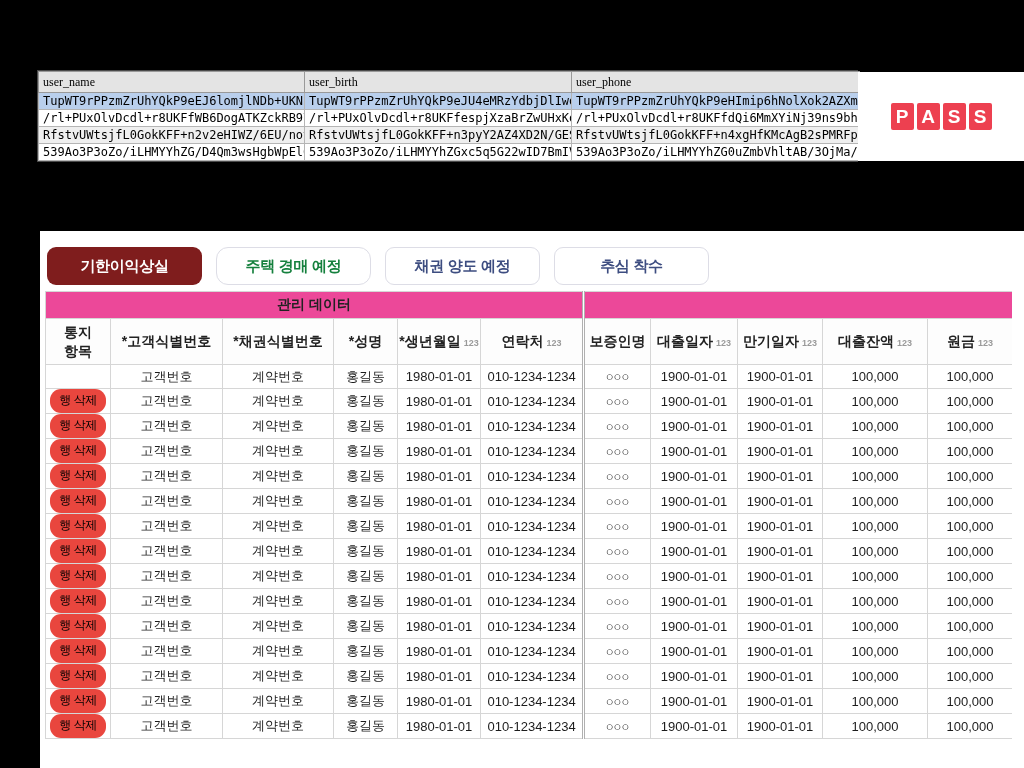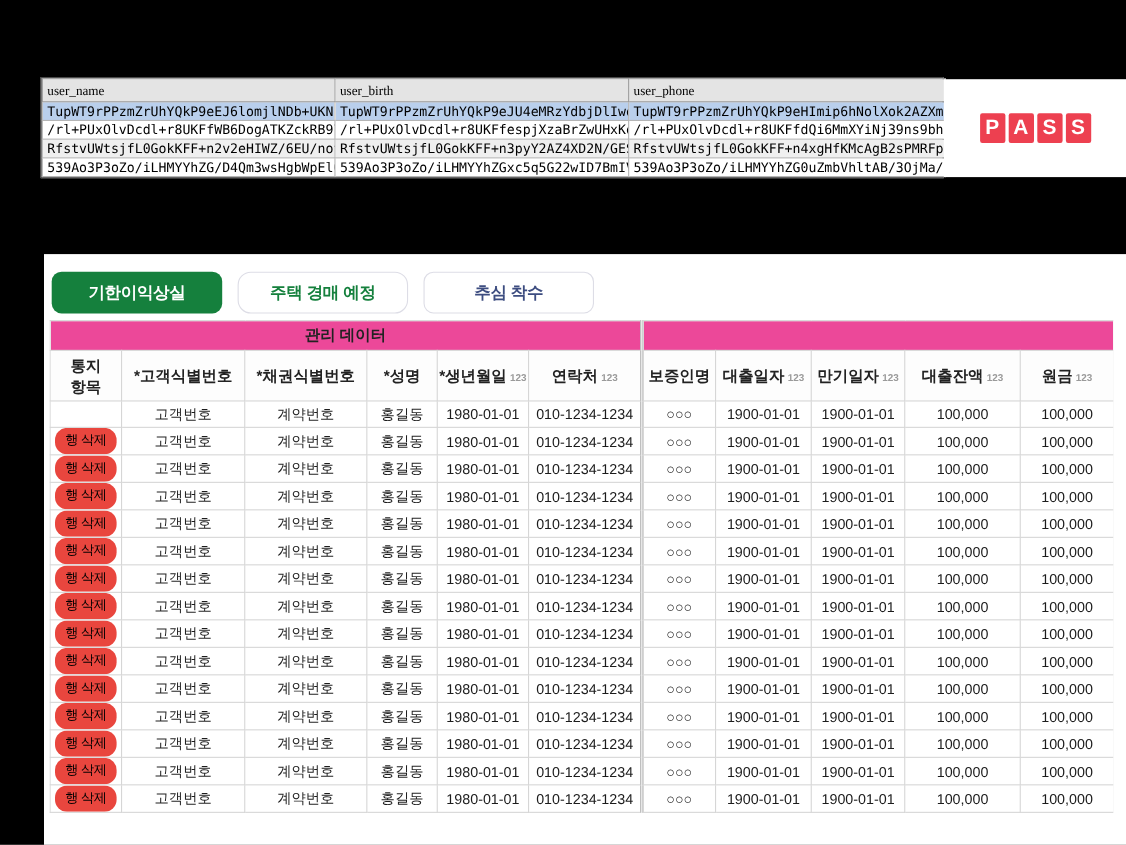--- a/index.html
+++ b/index.html
@@ -85,22 +85,23 @@
       <div class="pass-sq" style="background: rgb(237, 64, 80);">P</div>
       <div class="pass-sq" style="background: rgb(237, 64, 80);">A</div>
       <div class="pass-sq" style="background: rgb(237, 64, 80);">S</div>
       <div class="pass-sq" style="background: rgb(237, 64, 80);">S</div>
     </div>
 </div>
 
 <div id="card">
 
   <div class="tabs">
-      <div class="tab active" style="background: #15803d; color: rgb(255, 255, 255);">기한이익상실</div>
+      <div class="tab active" style="background: #7f1d1d; color: rgb(255, 255, 255);">기한이익상실</div>
       <div class="tab inactive" style="color: #15803d; border-radius: 12px;">주택 경매 예정</div>
+      <div class="tab inactive" style="color: rgb(61, 77, 128);">채권 양도 예정</div>
       <div class="tab inactive" style="color: rgb(61, 77, 128);">추심 착수</div>
     </div>
 
   <div class="table-wrap">
     <table class="mt">
       <colgroup>
         <col style="width:65px">
           <col style="width:112px">
           <col style="width:111px">
           <col style="width:64px">

